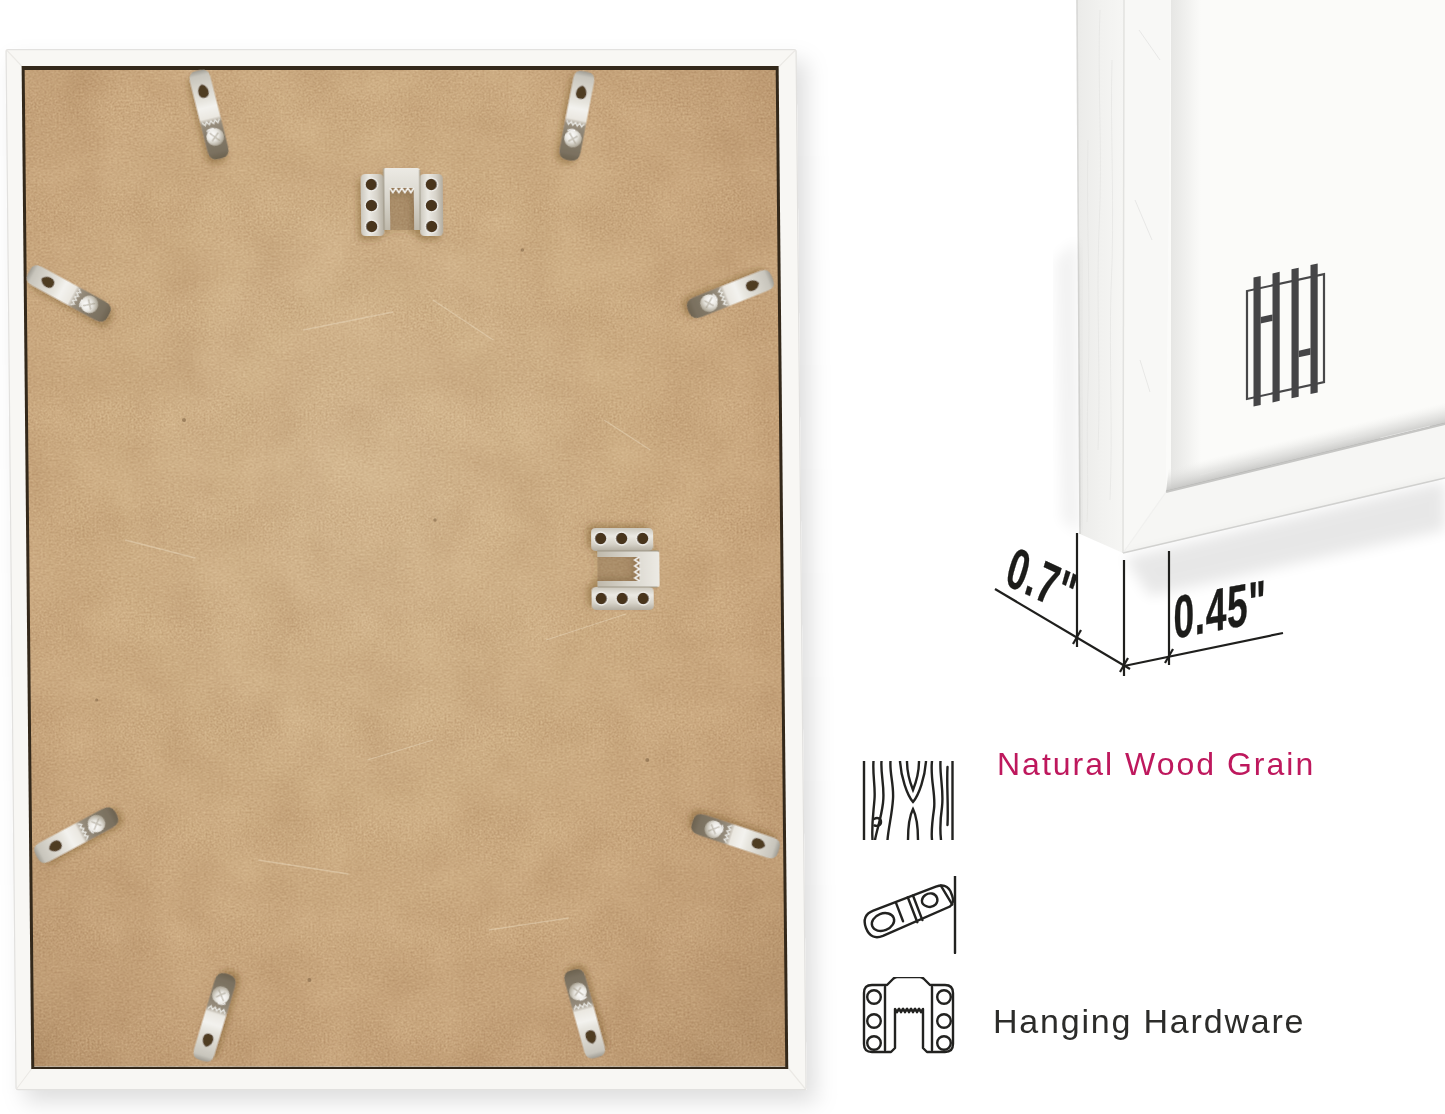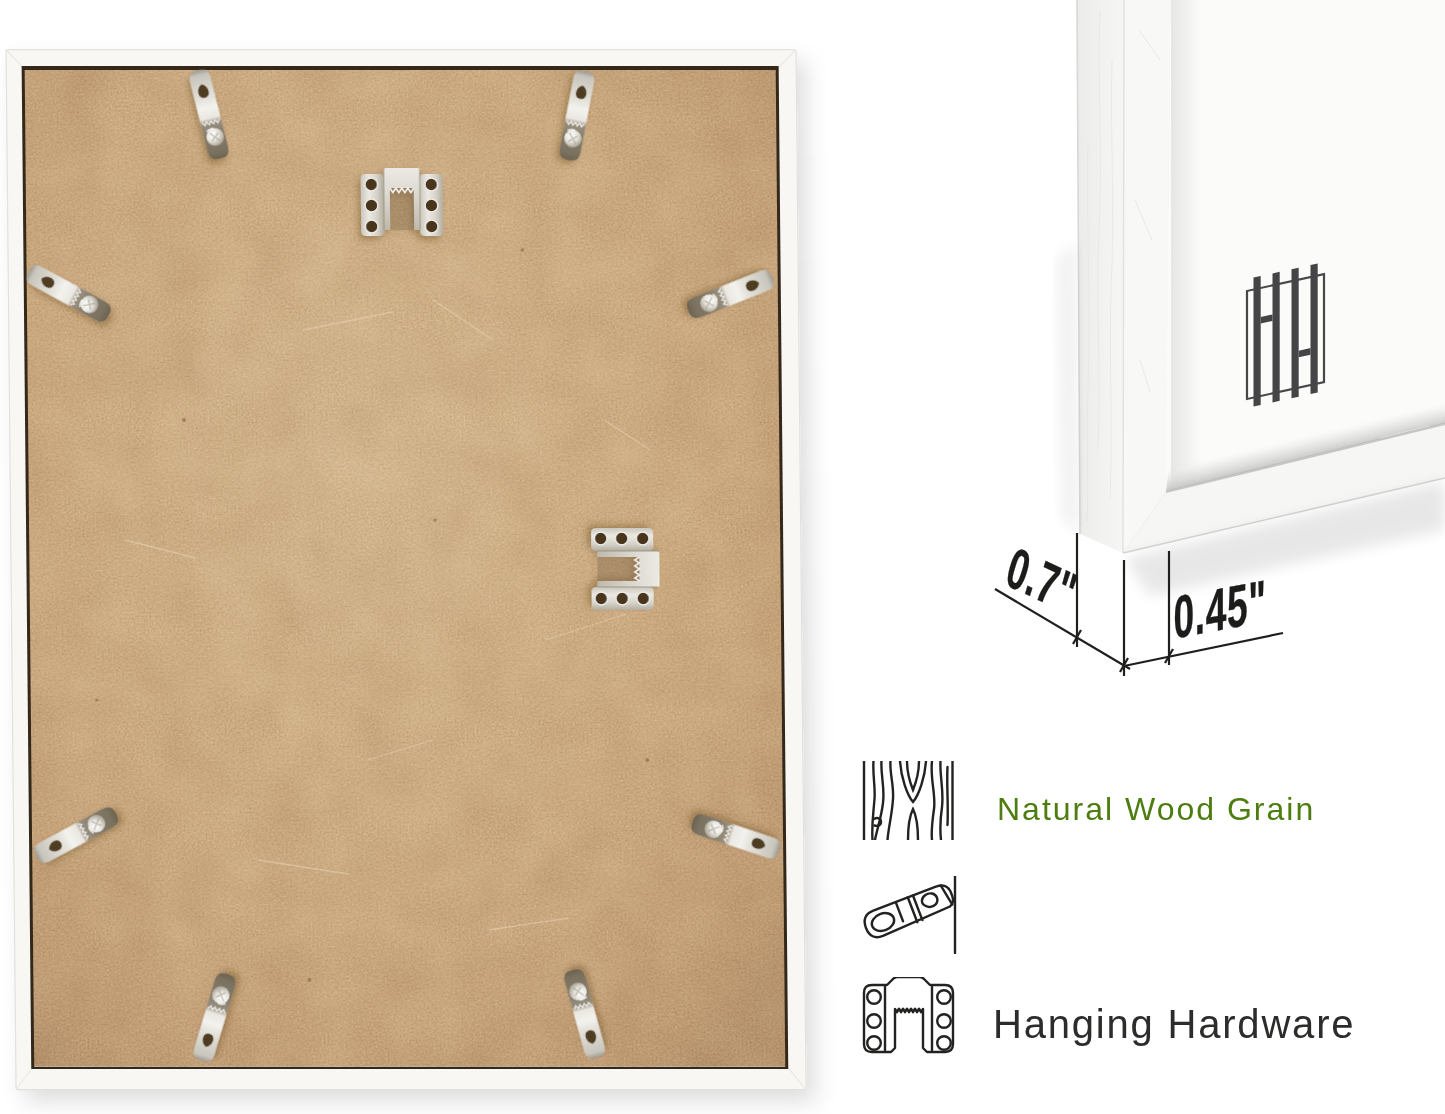--- a/index.html
+++ b/index.html
@@ -247,21 +247,21 @@
   <path d="M28.5,0 C27.5,12 32,24 31,38 C30,54 26.5,66 25.5,79"></path>
   <path d="M38,0 C39,16 45,34 51,41 C57,34 63,16 64,0"></path>
   <path d="M45,0 C45,12 49,24 51,29 C53,24 57,12 57,0"></path>
   <path d="M46,79 C46,64 48,54 51,48 C54,54 56,64 56,79"></path>
   <path d="M70,0 C68,18 74,34 72,48 C70,62 69,70 70,79"></path>
   <path d="M78.5,0 C77.5,14 82,30 80,46 C78,60 78,70 79,79"></path>
   <path d="M85.5,6 C84.5,24 86.5,44 85.5,64"></path>
   <path d="M12,58 C15.5,56 19,57.5 19,61 C19,64.5 15.5,65.5 12.5,64.5"></path>
 </svg>
 
-<div class="abs" style="left:997px;top:791px;font-size:32px;color:#4d7c0f;letter-spacing:2px">Natural Wood Grain</div>
+<div class="abs" style="left:997px;top:746px;font-size:32px;color:#be185d;letter-spacing:2px">Natural Wood Grain</div>
 
 <svg class="abs" style="left:862px;top:876px" width="95" height="78" viewBox="0 0 95 78" fill="none" stroke="#222220" stroke-width="2.4" stroke-linecap="round">
   <path d="M93,0 L93,77"></path>
   <g transform="translate(4,52) rotate(-21)">
     <path d="M13,-13.5 L80,-13.5 Q91,-13.5 92,-4 L92,1 Q92,8 86,10 L13,13.5 Q0,13.5 0,0 Q0,-13.5 13,-13.5 Z" fill="#ffffff"></path>
     <ellipse cx="18" cy="0.5" rx="11.5" ry="8.5"></ellipse>
     <path d="M62,-5.5 C64,-9.5 70,-11 74,-8.5 C78,-6 78.5,0.5 73.5,3 C67,6 60,-1 62,-5.5 Z"></path>
     <path d="M37,-13 L37,7"></path>
     <path d="M50,-13.5 L50,13"></path>
     <path d="M55.5,-13.5 L55.5,12.8"></path>
@@ -275,15 +275,15 @@
   <path d="M24,10 L24,73"></path>
   <path d="M71,10 L71,73"></path>
   <circle cx="13" cy="20" r="6.8"></circle>
   <circle cx="13" cy="44" r="6.8"></circle>
   <circle cx="13" cy="66" r="6.8"></circle>
   <circle cx="83" cy="20" r="6.8"></circle>
   <circle cx="83" cy="44" r="6.8"></circle>
   <circle cx="83" cy="66" r="6.8"></circle>
 </svg>
 
-<div class="abs" style="left:993px;top:1002px;font-size:40px;color:#2c2c2a;letter-spacing:1.8px">Hanging Hardware</div>
+<div class="abs" style="left:993px;top:1002px;font-size:34px;color:#2c2c2a;letter-spacing:1.8px">Hanging Hardware</div>
 
 </div>
 
 </body></html>

